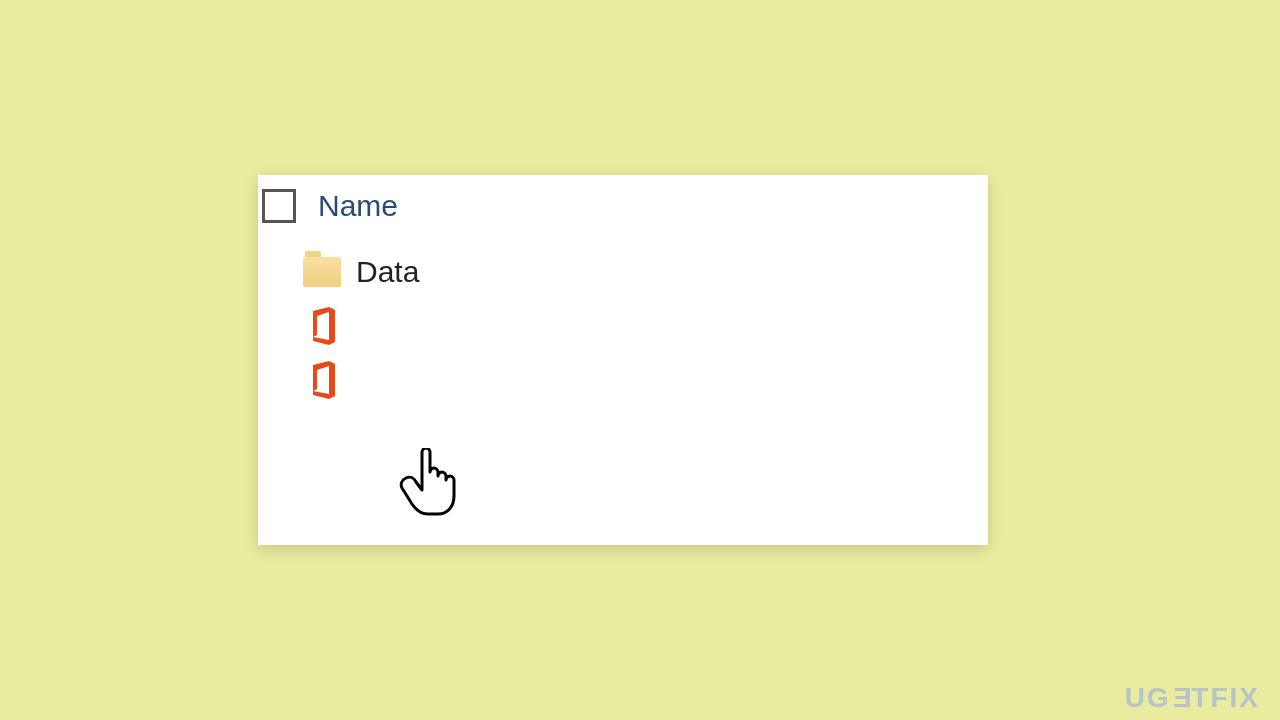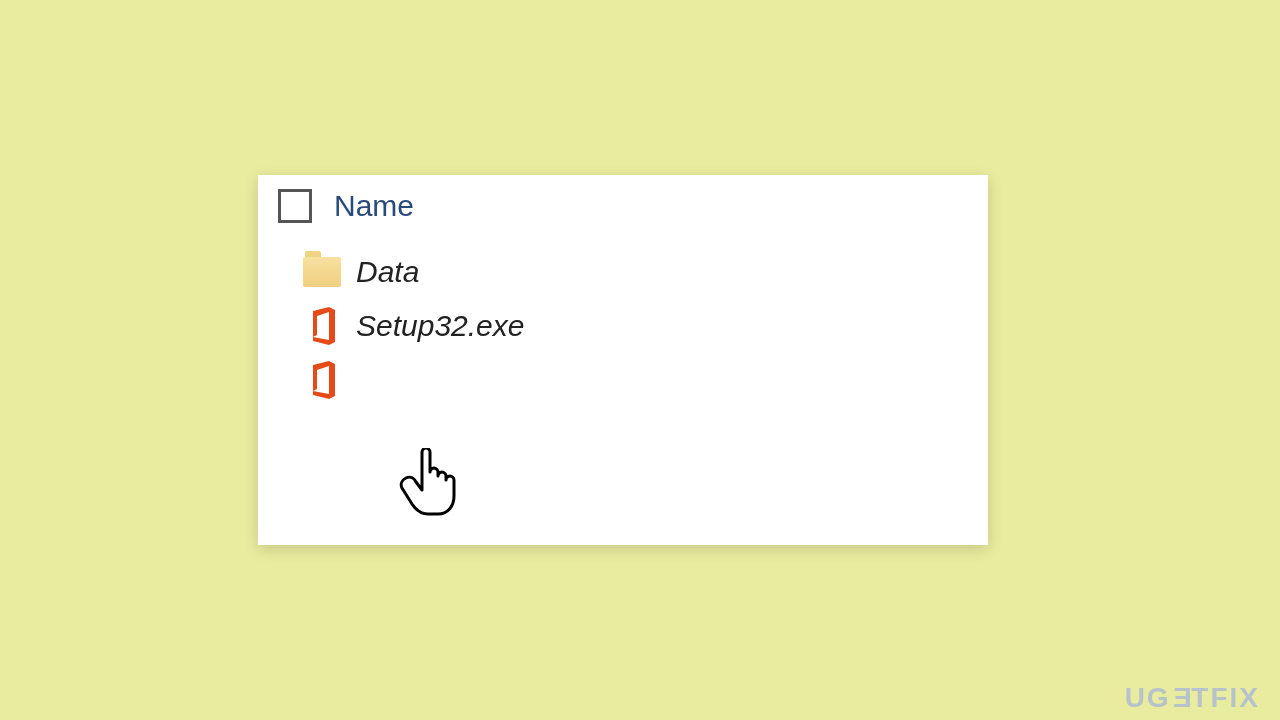--- a/index.html
+++ b/index.html
@@ -16,21 +16,21 @@
       left: 258px;
       top: 175px;
       width: 730px;
       height: 370px;
       background: #ffffff;
       box-shadow: 0 4px 14px rgba(0,0,0,0.15);
     }
     .header-row {
       display: flex;
       align-items: center;
-      padding: 14px 10px 16px 16px;
+      padding: 14px 10px 16px 0;
     }
     .select-all-box {
       width: 34px;
       height: 34px;
       border: 3px solid #555;
       margin-left: 4px;
       margin-right: 22px;
       background: #fff;
       flex-shrink: 0;
     }
@@ -81,21 +81,20 @@
     }
     .office-icon {
       width: 30px;
       height: 38px;
       position: relative;
     }
     .office-icon svg { display: block; }
     .file-name {
       font-size: 30px;
       color: #222;
-      font-style: italic;
     }
     .cursor-hand {
       position: absolute;
       left: 398px;
       top: 448px;
       width: 62px;
       height: 70px;
       pointer-events: none;
     }
     .watermark {
@@ -135,21 +134,20 @@
     </div>
 
     <div class="file-row">
       <div class="icon-slot">
         <div class="office-icon">
           <svg width="30" height="38" viewBox="0 0 30 38">
             <path d="M 6 4 L 22 0 L 28 3 L 28 35 L 22 38 L 6 34 L 6 30 L 22 33 L 22 5 L 10 9 L 10 28 L 6 30 Z" fill="#e64a19"></path>
           </svg>
         </div>
       </div>
-      <div class="file-name">Setup32.exe</div>
     </div>
 
     <div class="file-row">
       <div class="icon-slot">
         <div class="office-icon">
           <svg width="30" height="38" viewBox="0 0 30 38">
             <path d="M 6 4 L 22 0 L 28 3 L 28 35 L 22 38 L 6 34 L 6 30 L 22 33 L 22 5 L 10 9 L 10 28 L 6 30 Z" fill="#e64a19"></path>
           </svg>
         </div>
       </div>

